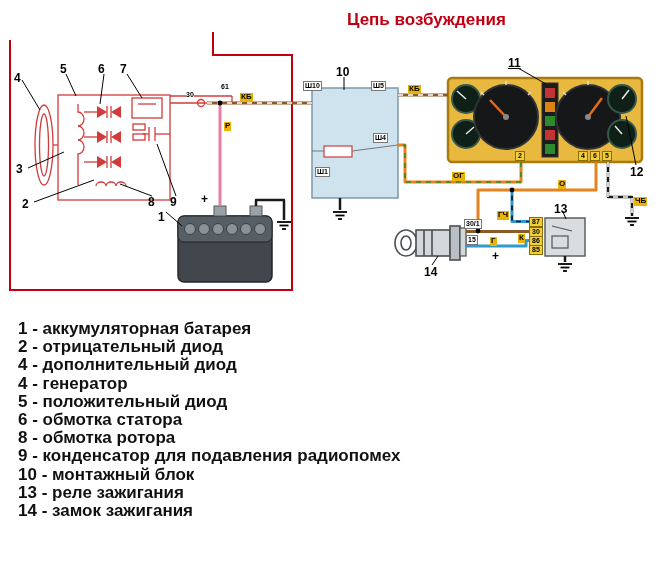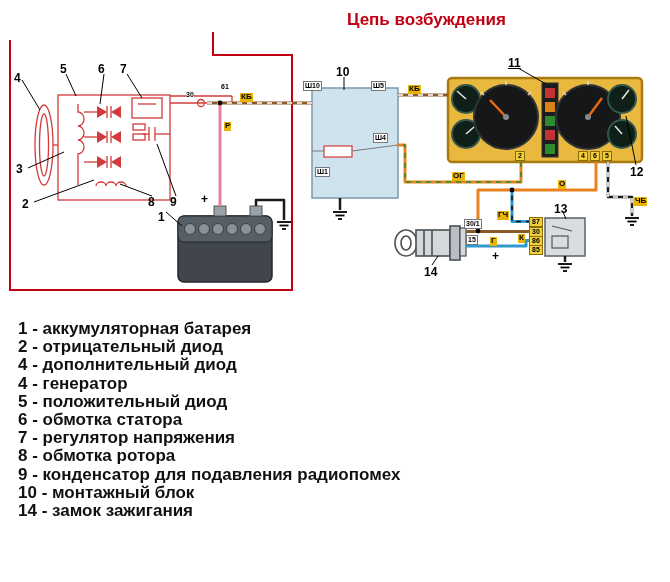--- a/index.html
+++ b/index.html
@@ -269,20 +269,20 @@
     <span class="plus" style="left:492px;top:250px;">+</span>
   </div>
 
   <div class="legend">
     <div>1 - аккумуляторная батарея</div>
     <div>2 - отрицательный диод</div>
     <div>4 - дополнительный диод</div>
     <div>4 - генератор</div>
     <div>5 - положительный диод</div>
     <div>6 - обмотка статора</div>
-    <div>7 - регулятор напряжения</div>
     <div>8 - обмотка ротора</div>
     <div>9 - конденсатор для подавления радиопомех</div>
     <div>10 - монтажный блок</div>
+    <div>13 - реле зажигания</div>
     <div>14 - замок зажигания</div>
   </div>
 
 </div>
 
 </body></html>

